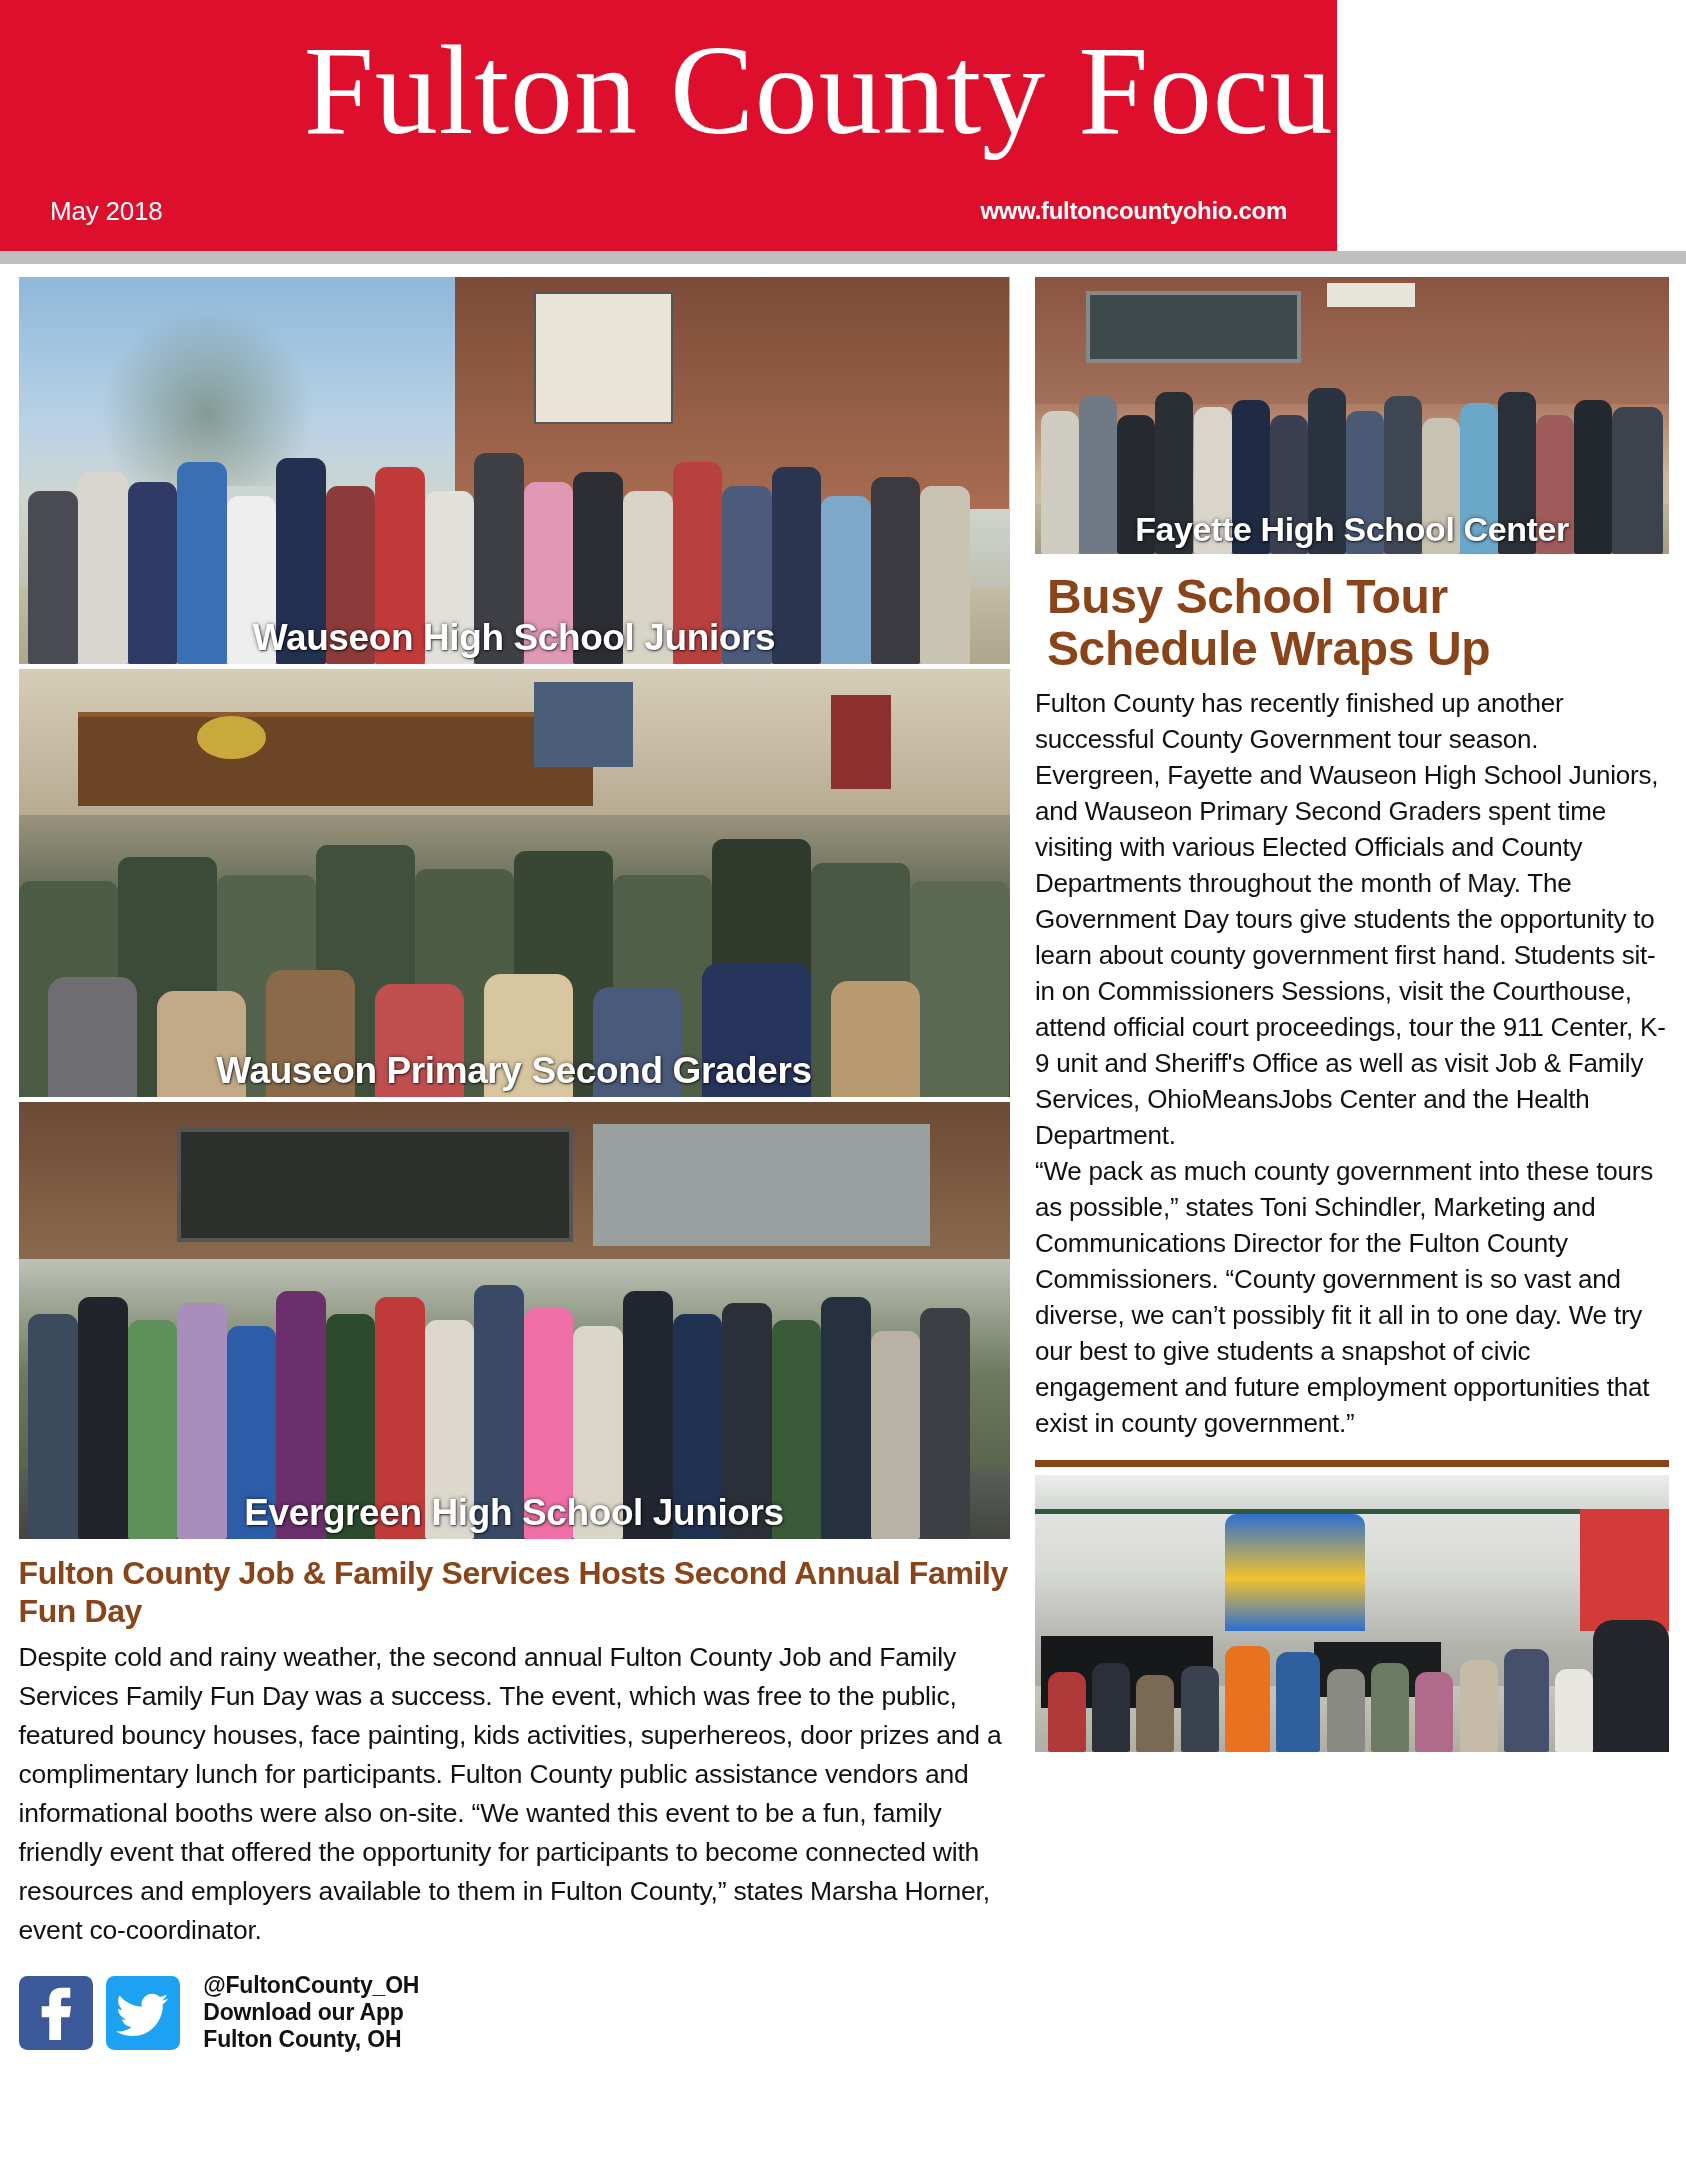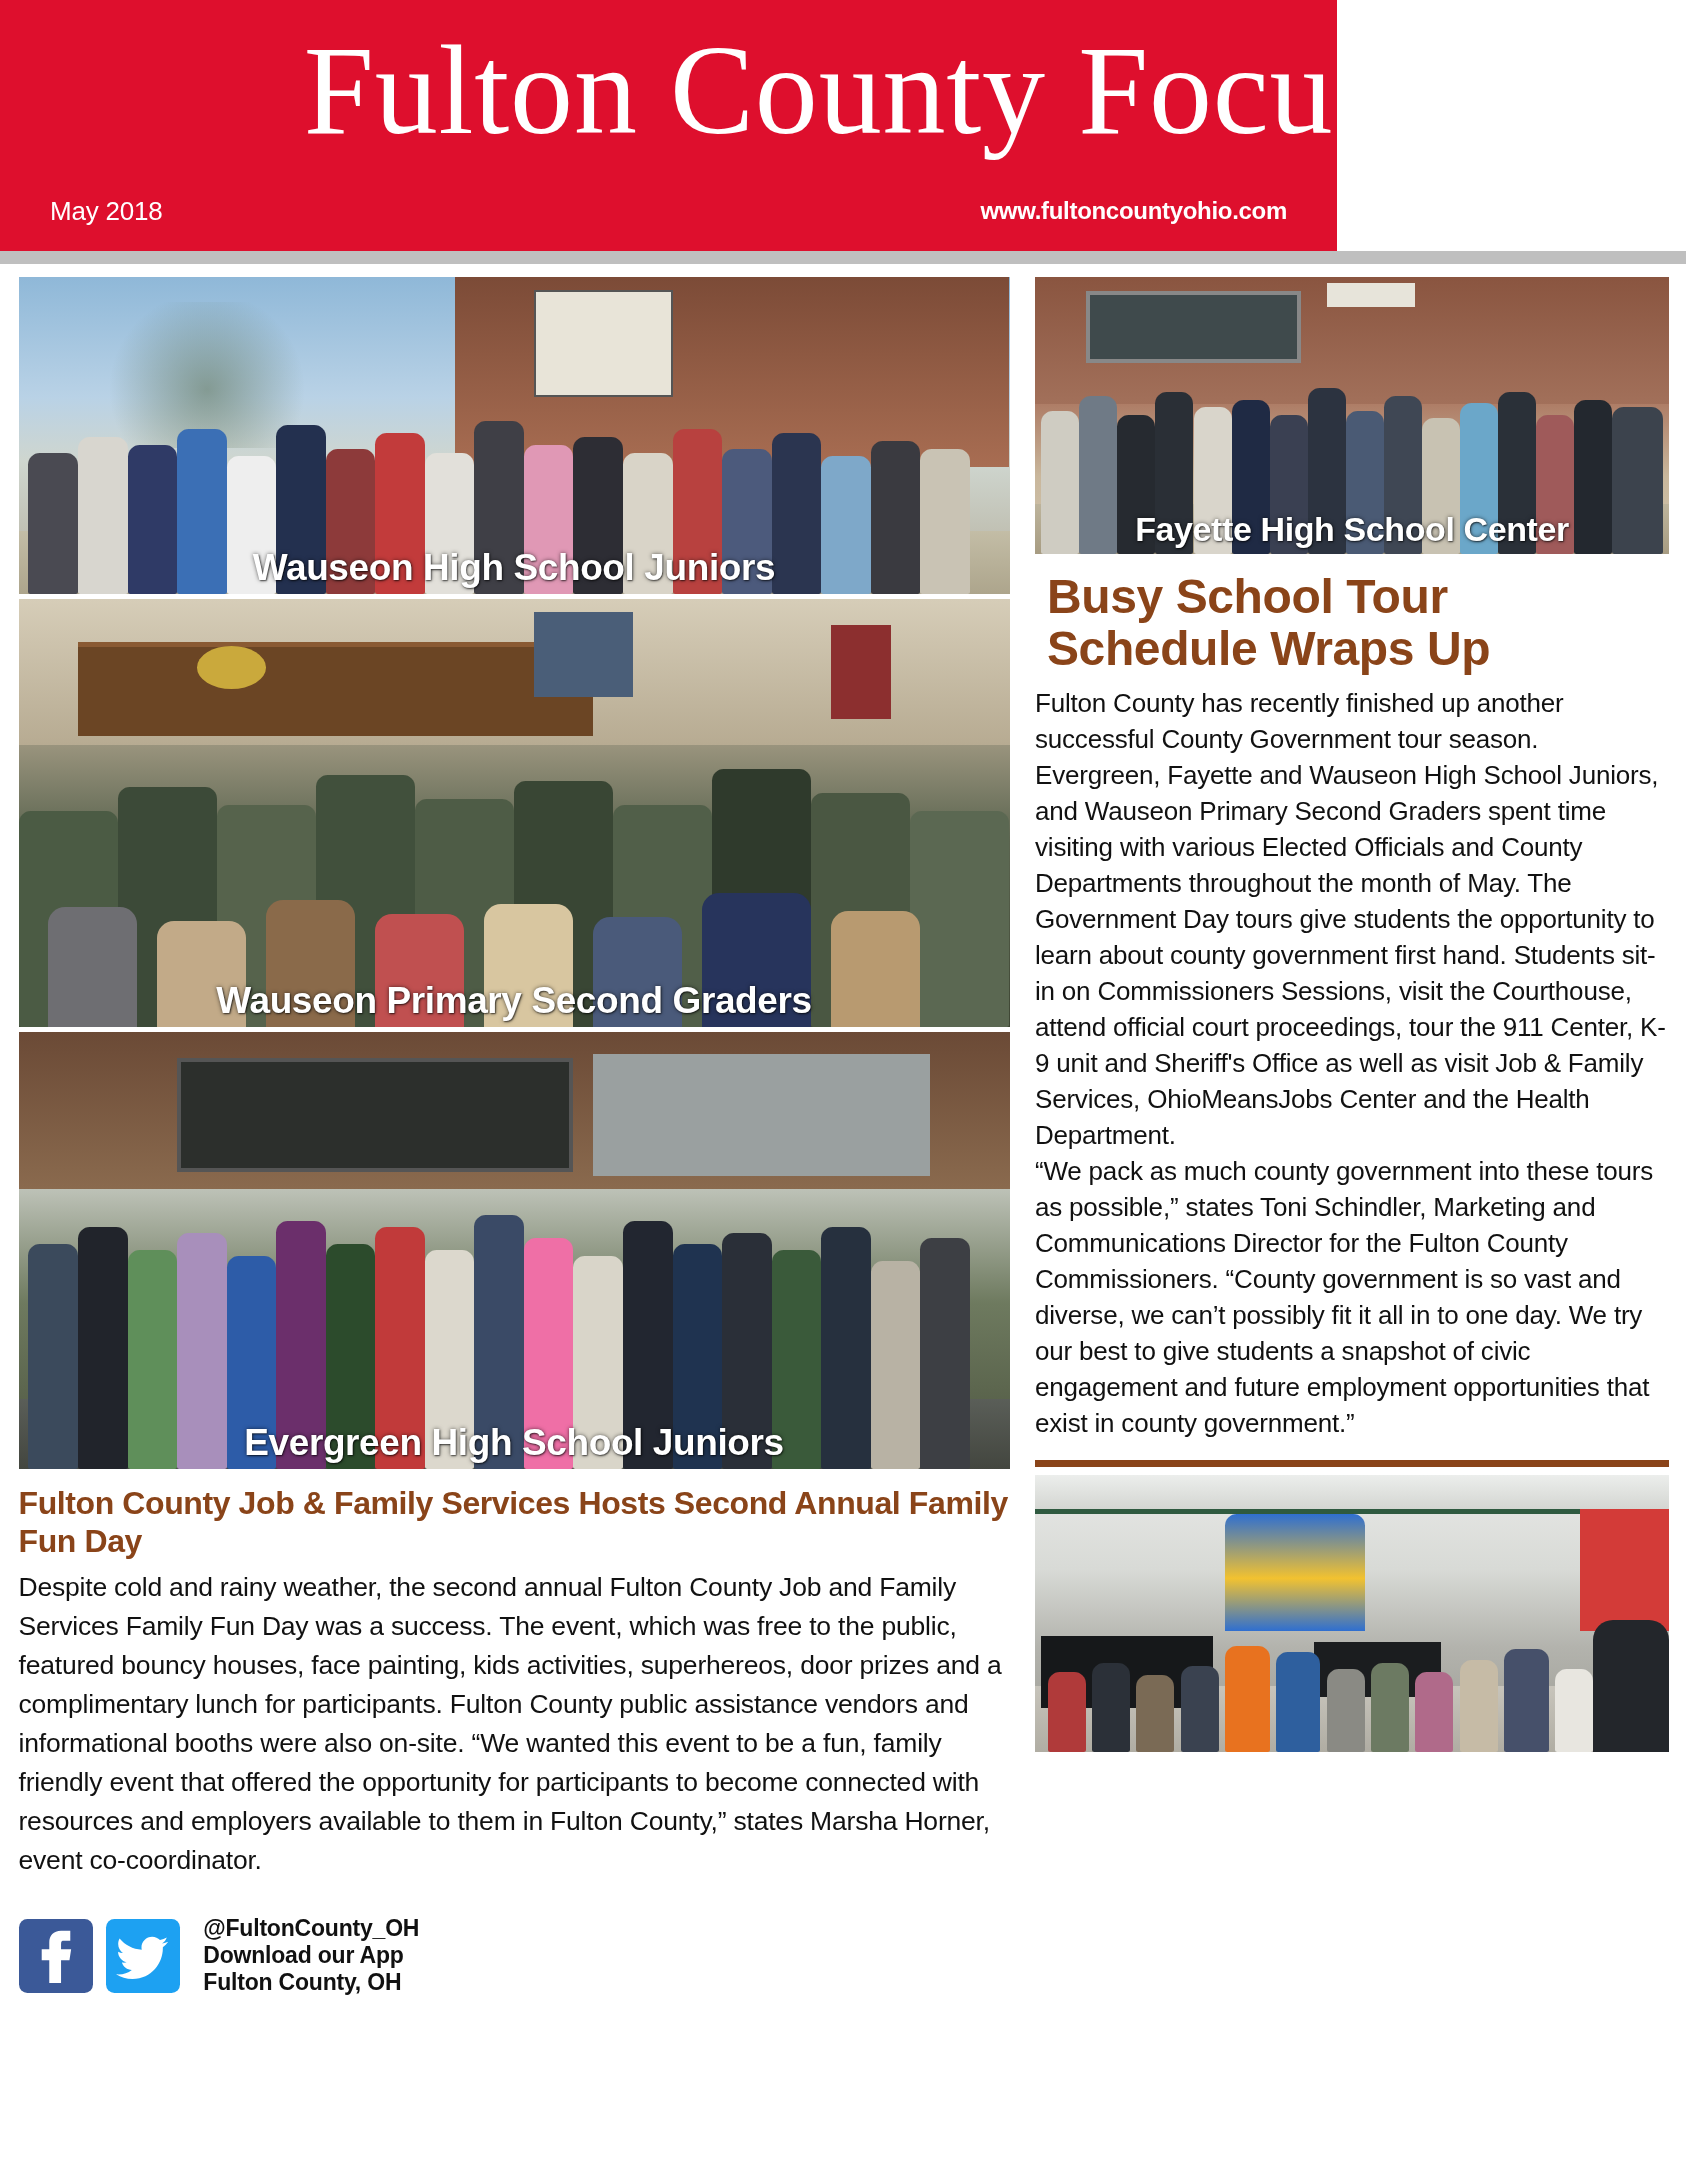--- a/index.html
+++ b/index.html
@@ -155,21 +155,21 @@
     line-height: 30px;
     color: #111111;
     margin-top: 11.8px;
     letter-spacing: -0.3px;
   }
 
   
   .social {
     display: flex;
     align-items: center;
-    margin-top: 35px;
+    margin-top: 22px;
   }
   .social-icon {
     width: 74px; height: 74px;
     border-radius: 8.4px;
     margin-right: 13.4px;
     flex: 0 0 auto;
     position: relative;
   }
   .fb { background: #3b5998; }
   .tw { background: #1da1f2; }
@@ -190,21 +190,21 @@
 
   <div class="masthead">
     <div class="masthead-title">Fulton County Focus</div>
     <div class="masthead-date">May 2018</div>
     <div class="masthead-url">www.fultoncountyohio.com</div>
   </div>
   <div class="masthead-rule"></div>
 
   <div class="col-left">
 
-    <div class="photo" style="height:317px">
+    <div class="photo" style="height:387px">
       <div class="sky grad-sky"></div>
       <div style="position:absolute;left:44%;top:0;width:56%;height:60%;background:linear-gradient(180deg,#7c4b37,#a86d52);"></div>
       <div style="position:absolute;left:8%;top:8%;width:22%;height:46%;background:radial-gradient(circle at 50% 60%, rgba(90,110,80,.55), rgba(140,160,150,0) 70%);"></div>
       <div style="position:absolute;left:52%;top:4%;width:14%;height:34%;background:#e8e4d8;border:2.5px solid #555;"></div>
       <div style="position:absolute;left:0;bottom:0;width:100%;height:20%;background:linear-gradient(180deg,#c3bda6,#ada58c);"></div>
       <div class="crowd">
         <span style="left:1%;width:5%;height:72%;background:#4a4a52"></span>
         <span style="left:6%;width:5%;height:80%;background:#d8d6cf"></span>
         <span style="left:11%;width:5%;height:76%;background:#2f3a66"></span>
         <span style="left:16%;width:5%;height:84%;background:#3b6fb5"></span>

